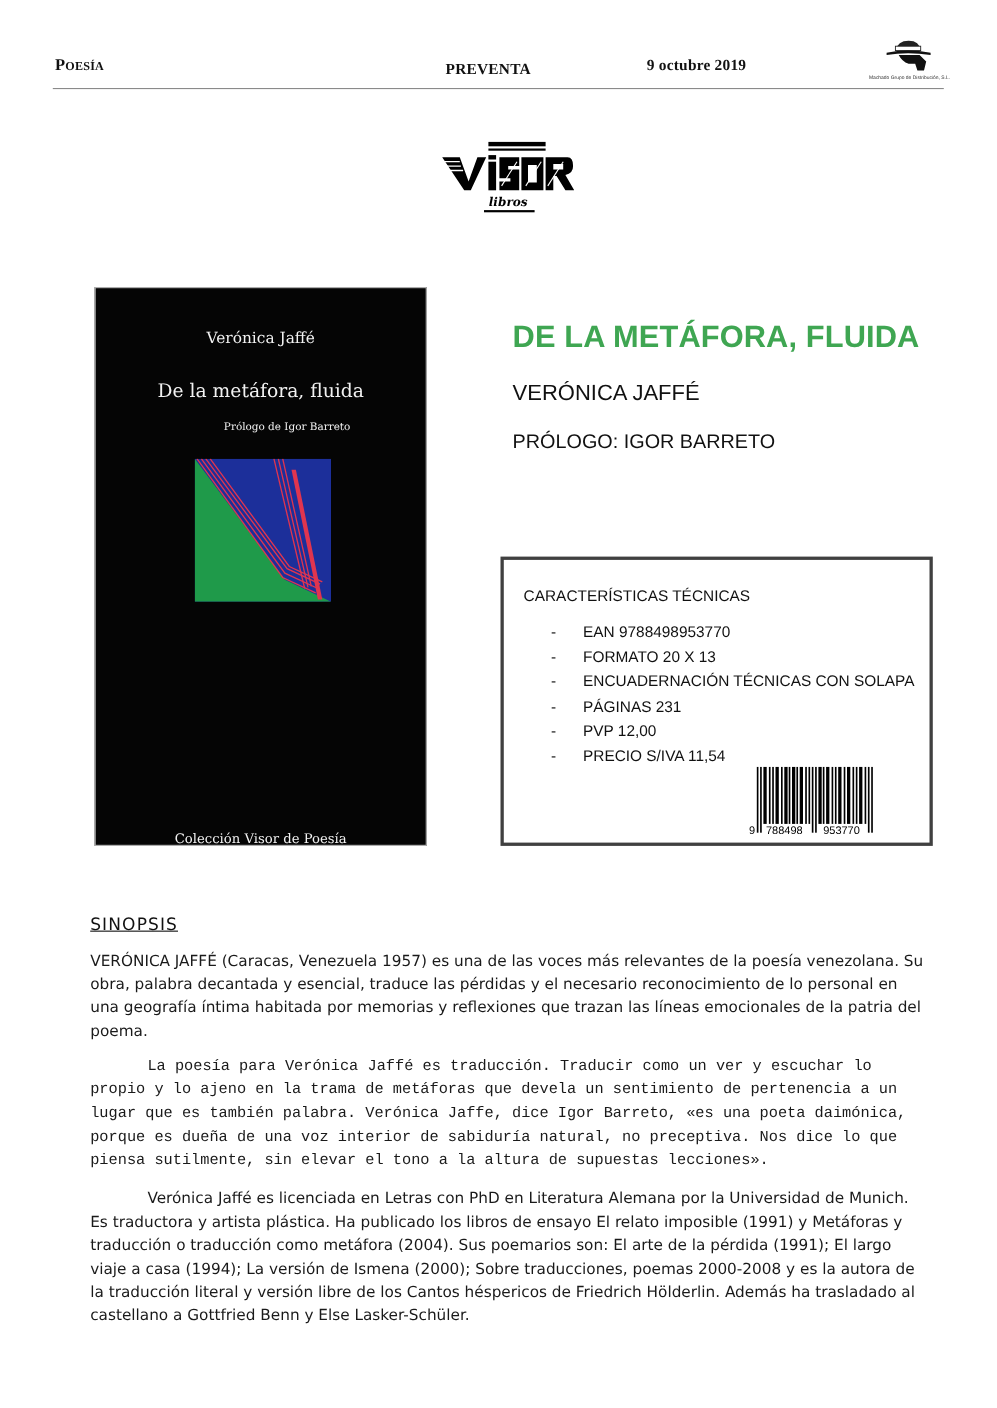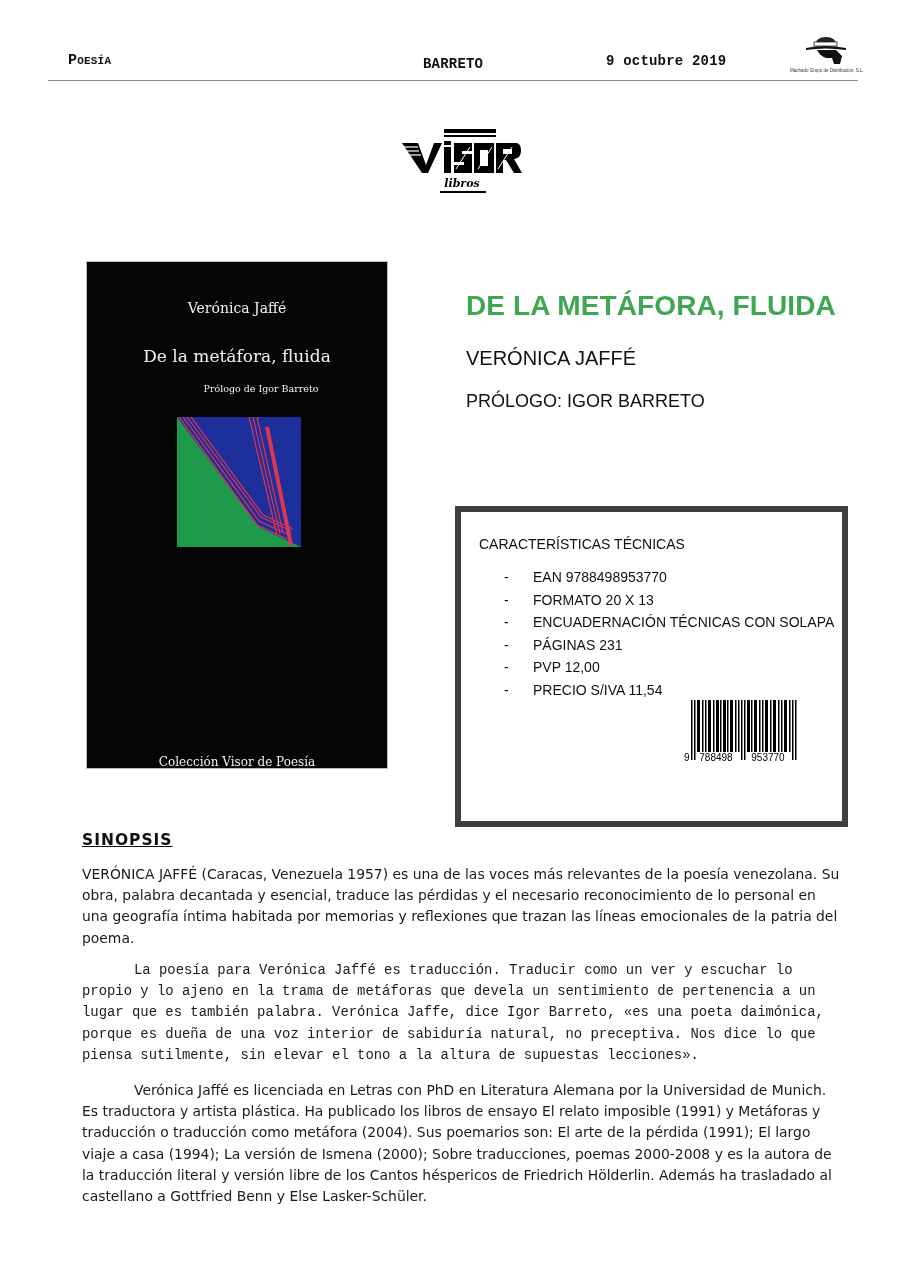--- a/index.html
+++ b/index.html
@@ -4,22 +4,22 @@
   <style>
     html, body { margin: 0; padding: 0; background: #ffffff; }
     body {
       width: 906px; height: 1280px; position: relative; overflow: hidden;
       font-family: "DejaVu Sans", sans-serif; color: #1a1a1a;
     }
     .abs { position: absolute; }
 
     
     .hdr-text {
-      font-family: Liberation Mono, monospace; font-weight: bold; color: #111;
-      font-size: 14px; letter-spacing: 0.2px; margin-left: 18px;
+      font-family: Liberation Serif, serif; font-weight: bold; color: #111;
+      font-size: 14px; letter-spacing: 0.2px;
     }
     #hdr-section { left: 50px; top: 52px; font-variant: small-caps; font-size: 15px; }
     #hdr-status { left: 405px; top: 56px; font-size: 14px; }
     #hdr-date { left: 588px; top: 53px; font-size: 14px; }
     #hdr-rule { left: 48px; top: 80px; width: 810px; height: 1px; background: #8a8a8a; }
     #distributor-logo { left: 790px; top: 34px; width: 70px; height: 44px; }
     #distributor-name {
       position: absolute; left: 0; top: 34px; width: 70px; text-align: center;
       font-family: "Liberation Sans", sans-serif; font-size: 4.5px; color: #333; white-space: nowrap;
     }
@@ -42,56 +42,56 @@
     
     #book-title {
       left: 466px; top: 290px; font-family: "Liberation Sans", sans-serif;
       font-weight: bold; font-size: 28px; color: #3fa652; letter-spacing: 0.1px;
     }
     #book-author { left: 466px; top: 347px; font-family: "Liberation Sans", sans-serif; font-size: 20px; color: #111; }
     #book-prologue { left: 466px; top: 391px; font-family: "Liberation Sans", sans-serif; font-size: 18px; color: #111; text-align: center; }
 
     
     #specs-box {
-      left: 455px; top: 506px; width: 393px; height: 321px;
-      border: 6px solid #404040; box-sizing: border-box; padding-left: 30px;
+      left: 455px; top: 506px; width: 393px; height: 263px;
+      border: 3px solid #404040; box-sizing: border-box; padding-left: 30px;
     }
     #specs-heading {
       position: absolute; left: 18px; top: 24px; font-family: "Liberation Sans", sans-serif;
       font-size: 14px; color: #111;
     }
     #specs-list { position: absolute; left: 0; top: 57px; margin: 0; padding: 0; list-style: none; }
     .spec-item {
       position: relative; height: 22.5px; font-family: "Liberation Sans", sans-serif;
       font-size: 14px; color: #111; white-space: nowrap;
     }
     .spec-dash { position: absolute; left: 43px; top: 0; }
     .spec-text { position: absolute; left: 72px; top: 0; }
 
     #barcode { position: absolute; left: 223px; top: 188px; width: 118px; height: 64px; }
 
     
     #synopsis-heading {
-      left: 82px; top: 831px; font-family: "DejaVu Sans", sans-serif; font-weight: bold;
+      left: 82px; top: 831px; font-family: "DejaVu Sans", sans-serif; font-weight: normal;
       font-size: 15.5px; text-decoration: underline; letter-spacing: 1px; color: #111;
     }
     .para {
       position: absolute; left: 82px; width: 760px; margin: 0;
       font-family: "DejaVu Sans", sans-serif; font-size: 13.9px; line-height: 21.2px; color: #1a1a1a;
     }
     .indent { text-indent: 52px; }
     #para-1 { top: 864px; }
     #para-2 { top: 960px; font-family: Liberation Mono, monospace; }
     #para-3 { top: 1080px; }
   </style>
 </head>
 <body>
 
 <div id="hdr-section" class="abs hdr-text">Poesía</div>
-<div id="hdr-status" class="abs hdr-text">BARRETO</div>
+<div id="hdr-status" class="abs hdr-text">PREVENTA</div>
 <div id="hdr-date" class="abs hdr-text">9 octubre 2019</div>
 <div id="hdr-rule" class="abs"></div>
 
 <div id="distributor-logo" class="abs">
   <svg width="70" height="34" viewBox="0 0 70 34">
     <path d="M24 12 Q26 3 36 3 Q46 3 47 12 Z" fill="#222"></path>
     <rect x="24" y="8" width="23" height="4" fill="#fff" stroke="#222" stroke-width="0.8"></rect>
     <path d="M16 14 Q35 10 56 14 L56 16 Q35 13 16 16 Z" fill="#111"></path>
     <path d="M27 16 L46 16 L52 22 L50 30 L44 30 L42 24 L36 24 Q30 22 27 16 Z" fill="#111"></path>
     <circle cx="33" cy="19" r="1" fill="#111"></circle>

